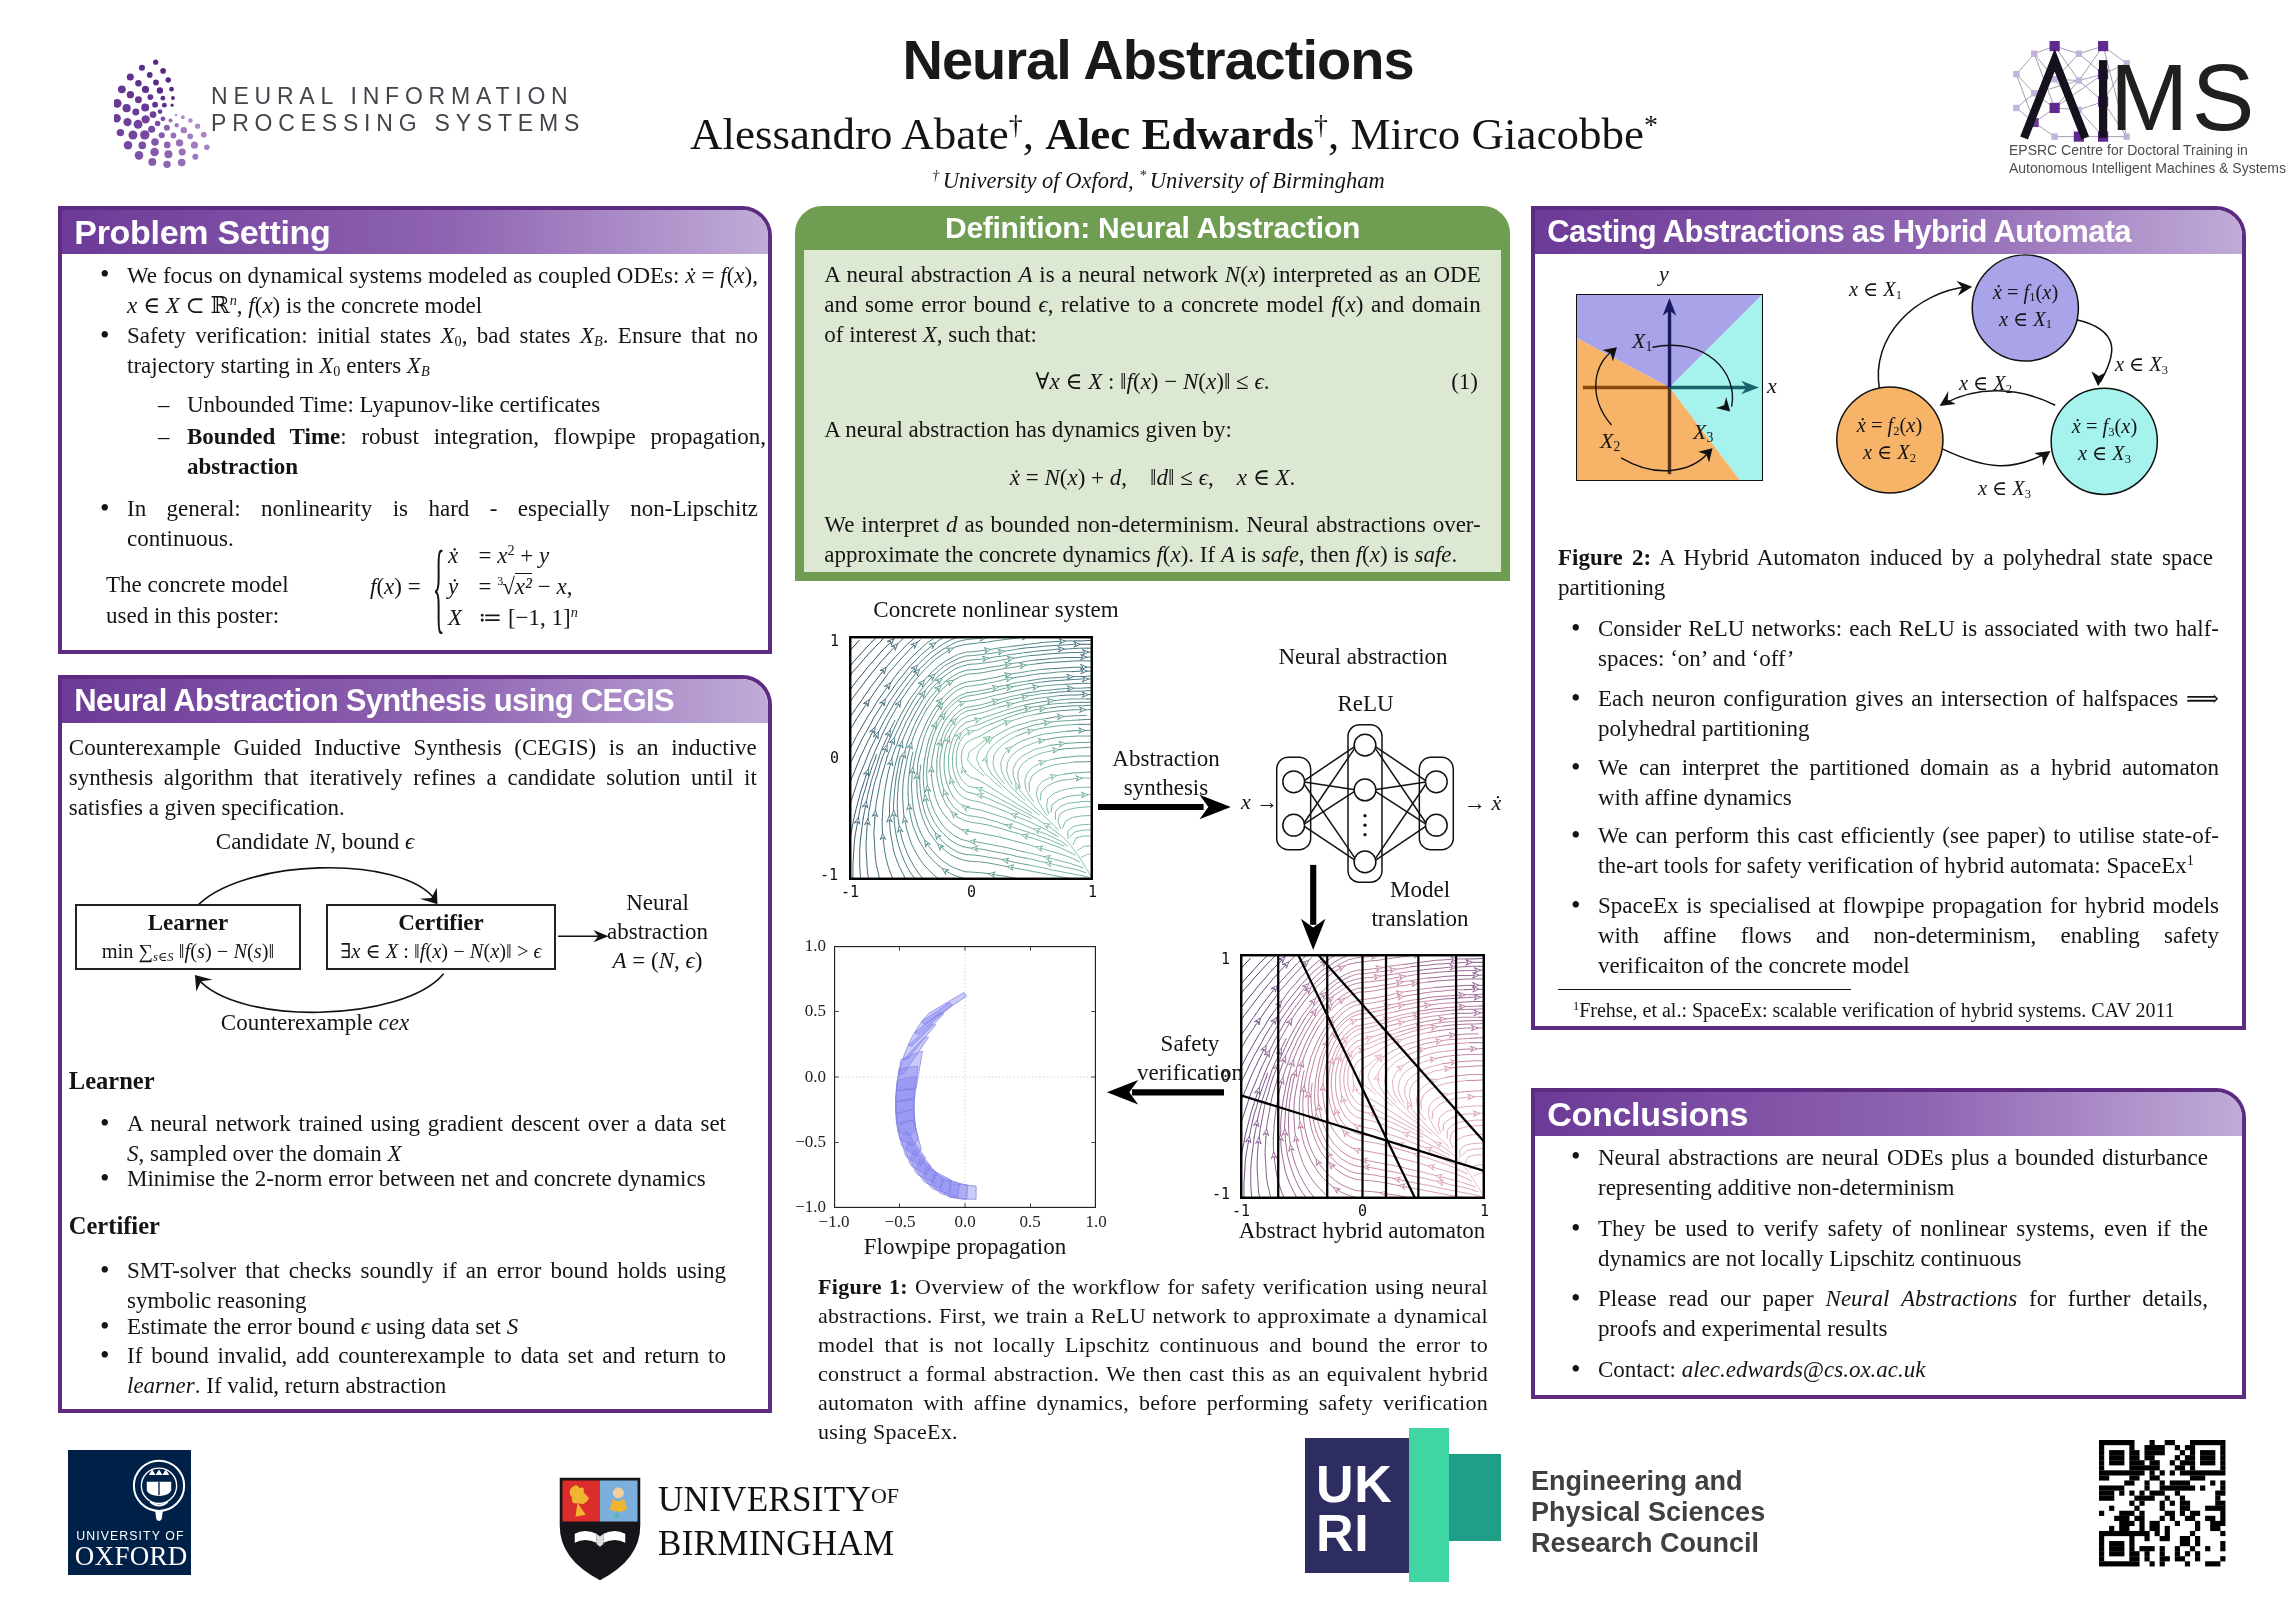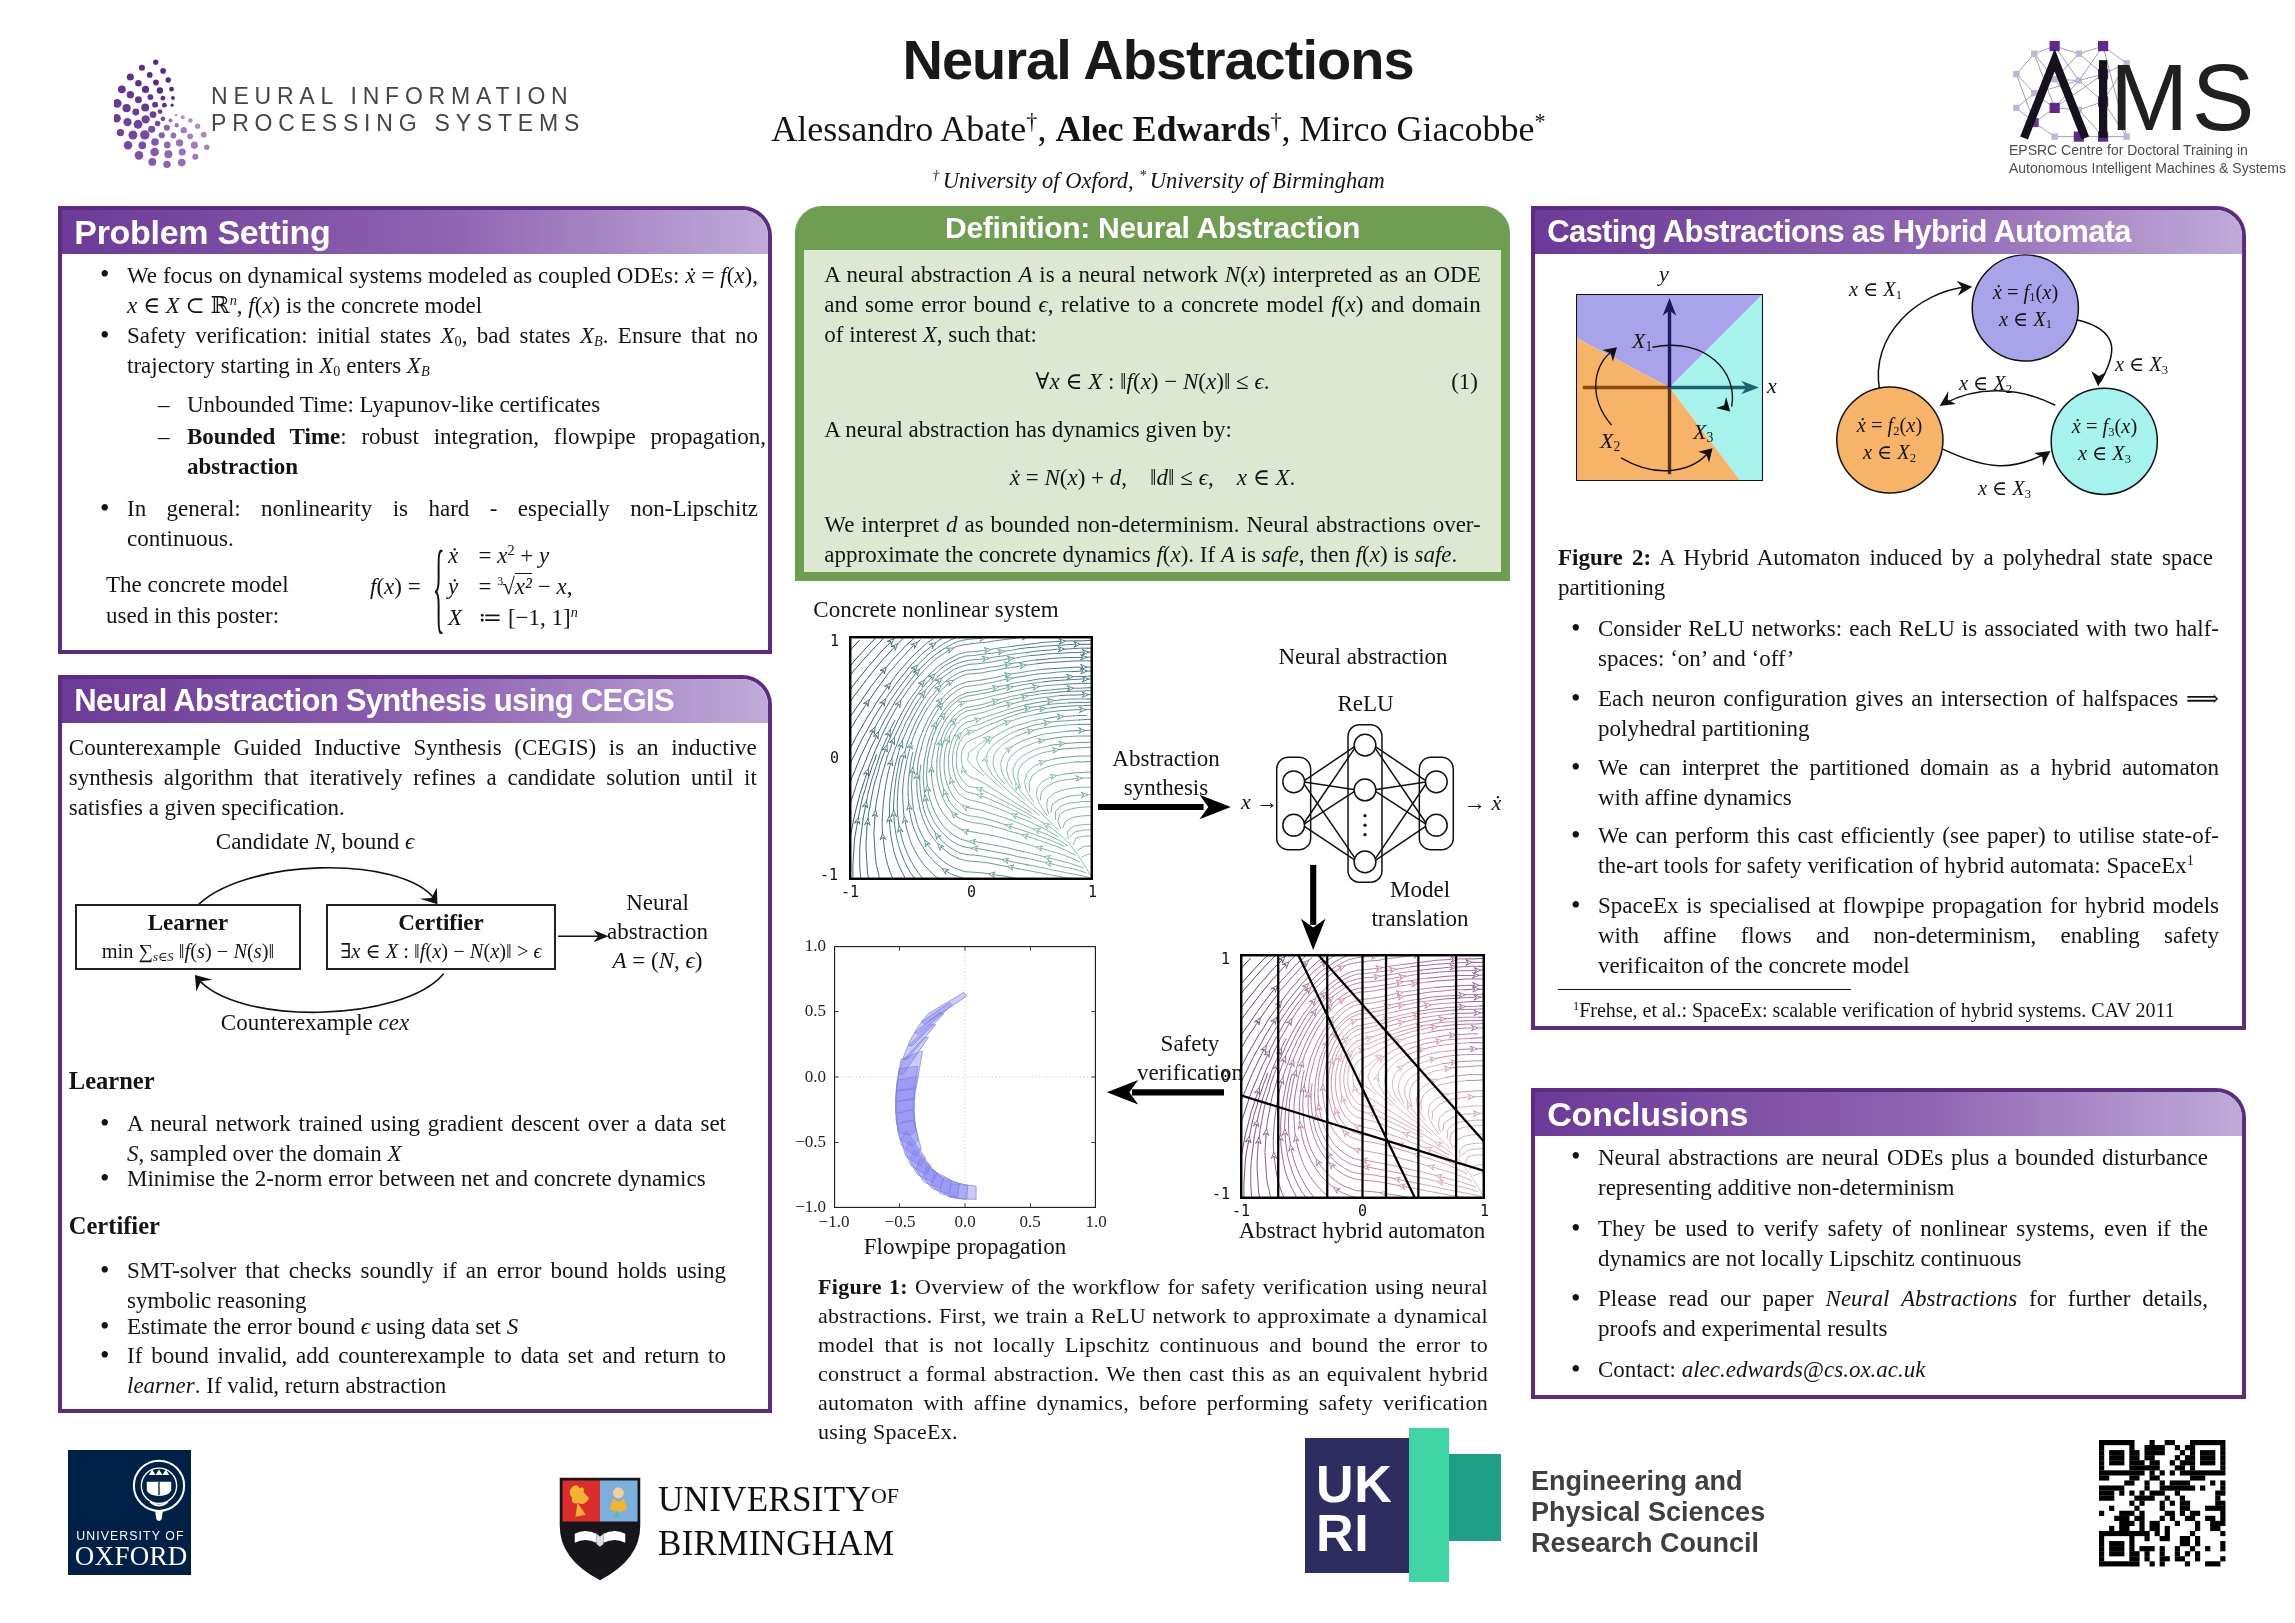--- a/index.html
+++ b/index.html
@@ -26,21 +26,21 @@
 .sg-m,.sg-i,.sg-s{font-style:italic}
 .sg-b{font-weight:bold}
 sub[class^=sg-],sup[class^=sg-]{font-size:62%;line-height:0;position:relative;vertical-align:baseline}
 sup[class^=sg-]{top:-0.55em}
 sub[class^=sg-]{top:0.22em}
 sub.sg-subm,sup.sg-supm,sup.sg-supi{font-style:italic}
 sup.sg-rsup{font-size:52%;margin-right:-0.08em;top:-0.75em}
 .sg-rad{font-style:italic;border-top:1.8px solid #141414}
 #title{position:absolute;left:795px;top:27px;width:726px;text-align:center;
   font-family:"Liberation Sans","DejaVu Sans",sans-serif;font-weight:700;font-size:56px;color:#191919;letter-spacing:-1px}
-#authors{position:absolute;left:659px;top:108px;width:999px;text-align:center;font-size:36px}
+#authors{position:absolute;left:659px;top:108px;width:999px;text-align:right;font-size:45px}
 #affil{position:absolute;left:659px;top:168px;width:999px;text-align:center;font-size:22.5px}
 #neurips-text{position:absolute;left:211px;top:83px;font-size:23px;font-weight:500;letter-spacing:5.8px;
   color:#42454c;line-height:26.6px;font-family:"Liberation Sans","DejaVu Sans",sans-serif}
 .cgbox{position:absolute;border:2px solid #222;background:#fff;text-align:center;
   display:flex;flex-direction:column;justify-content:center;line-height:29px}
 .cgbox .t1{font-weight:bold;font-size:23px}
 .cgbox .t2{font-size:20.4px}
 .lbl{position:absolute;text-align:center;white-space:nowrap}
 .sl{fill:none;stroke-width:1.9;stroke-linecap:round;stroke-linejoin:round}
 .ah{fill:#fff;stroke-width:1.7;stroke-linejoin:miter}
@@ -280,21 +280,21 @@
       <div style="position:relative;margin-top:17.7px">
         <div class="ctr" style="font-size:23px">∀<span class="sg-m">x</span> ∈ <span class="sg-s">X</span> : ‖<span class="sg-m">f</span>(<span class="sg-m">x</span>) − <span class="sg-s">N</span>(<span class="sg-m">x</span>)‖ ≤ <span class="sg-m">ϵ</span>.</div>
         <div class="abs" style="right:2.7px;top:0">(1)</div>
       </div>
       <div class="jt" style="margin-top:17.7px">A neural abstraction has dynamics given by:</div>
       <div class="ctr" style="margin-top:17.7px;font-size:23px"><span class="sg-m">ẋ</span> = <span class="sg-s">N</span>(<span class="sg-m">x</span>) + <span class="sg-m">d</span>, ‖<span class="sg-m">d</span>‖ ≤ <span class="sg-m">ϵ</span>, <span class="sg-m">x</span> ∈ <span class="sg-s">X</span>.</div>
       <div class="jt" style="margin-top:17.7px">We interpret <span class="sg-m">d</span> as bounded non-determinism. Neural abstractions over-approximate the concrete dynamics <span class="sg-m">f</span>(<span class="sg-m">x</span>). If <span class="sg-s">A</span> is <span class="sg-i">safe</span>, then <span class="sg-m">f</span>(<span class="sg-m">x</span>) is <span class="sg-i">safe</span>.</div>
     </div>
   </section>
 
-  <div class="abs ctr" style="left:787px;top:597px;width:298px;font-size:23px">Concrete nonlinear system</div>
+  <div class="abs ctr" style="left:847px;top:597px;width:298px;font-size:23px">Concrete nonlinear system</div>
   <svg class="abs" style="left:849px;top:636px" width="244" height="244" viewBox="0 0 500 500">
     <rect x="0" y="0" width="500" height="500" fill="#fff"></rect>
     <g id="stream-teal-g">
         <path class="sl" d="M499 500L499 500L499 500L499 500L499 500L499 500L499 500L499 500L499 500" stroke="rgb(134,199,163)"></path>
         <path class="sl" d="M499 500L499 500L499 500L499 500L499 500L499 500L499 500L499 500L499 500" stroke="rgb(134,199,163)"></path>
         <path class="sl" d="M499 500L499 500L499 500L499 500L499 500L499 500L499 500L499 500L499 500" stroke="rgb(134,199,163)"></path>
         <path class="sl" d="M499 500L499 500L499 500L499 500L499 500L499 500L499 500L499 500L499 500" stroke="rgb(134,199,163)"></path>
         <path class="sl" d="M499 500L499 500L499 500L499 500L499 500L499 500L499 500L499 500L499 500" stroke="rgb(134,199,163)"></path>
         <path class="sl" d="M499 500L499 500L499 500L499 500L499 500L499 500L499 500L499 500L499 500" stroke="rgb(134,199,163)"></path>
         <path class="sl" d="M499 500L499 500L499 500L499 500L499 500L499 500L499 500L499 500L499 500" stroke="rgb(134,199,163)"></path>

